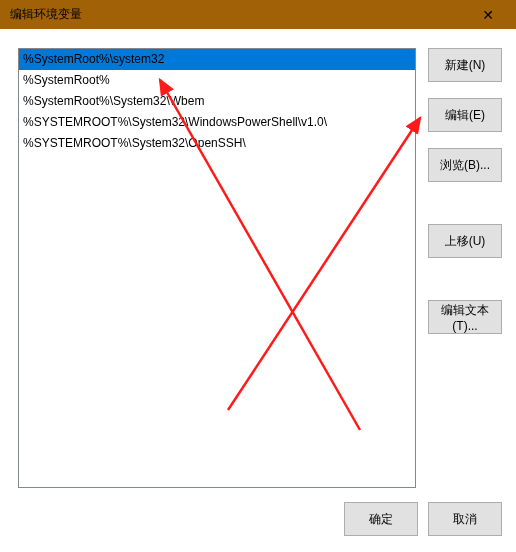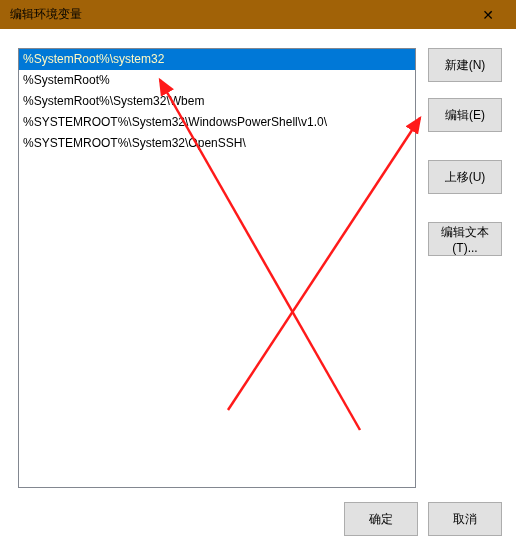--- a/index.html
+++ b/index.html
@@ -54,42 +54,42 @@
       height: 21px;
       line-height: 21px;
       padding: 0 4px;
       font-size: 12px;
       cursor: default;
       white-space: nowrap;
       overflow: hidden;
     }
     .list-item.selected {
       background: #0078d7;
-      color: #fef9c3;
+      color: #000000;
     }
     .side-buttons {
       position: absolute;
       top: 0;
       right: -4px;
       width: 74px;
     }
     .btn {
       width: 74px;
       height: 34px;
       background: #e1e1e1;
       border: 1px solid #adadad;
       font-size: 12px;
       font-family: inherit;
       cursor: pointer;
       display: flex;
       align-items: center;
       justify-content: center;
       margin-bottom: 16px;
     }
-    .gap-large { margin-top: 28px; }
+    .gap-large { margin-top: 42px; }
     .bottom-buttons {
       position: absolute;
       bottom: 0;
       right: -4px;
       display: flex;
       gap: 10px;
     }
     .bottom-buttons .btn { width: 74px; margin-bottom: 0; }
     svg.arrows {
       position: absolute;
@@ -116,20 +116,21 @@
     <div class="list-item selected">%SystemRoot%\system32</div>
     <div class="list-item">%SystemRoot%</div>
     <div class="list-item">%SystemRoot%\System32\Wbem</div>
     <div class="list-item">%SYSTEMROOT%\System32\WindowsPowerShell\v1.0\</div>
     <div class="list-item">%SYSTEMROOT%\System32\OpenSSH\</div>
   </div>
 
   <div class="side-buttons">
     <button class="btn">新建(N)</button>
     <button class="btn">编辑(E)</button>
+    <button class="btn">浏览(B)...</button>
     <button class="btn gap-large">上移(U)</button>
     <button class="btn gap-large">编辑文本(T)...</button>
   </div>
 
   <div class="bottom-buttons">
     <button class="btn">确定</button>
     <button class="btn">取消</button>
   </div>
 </div>
 

